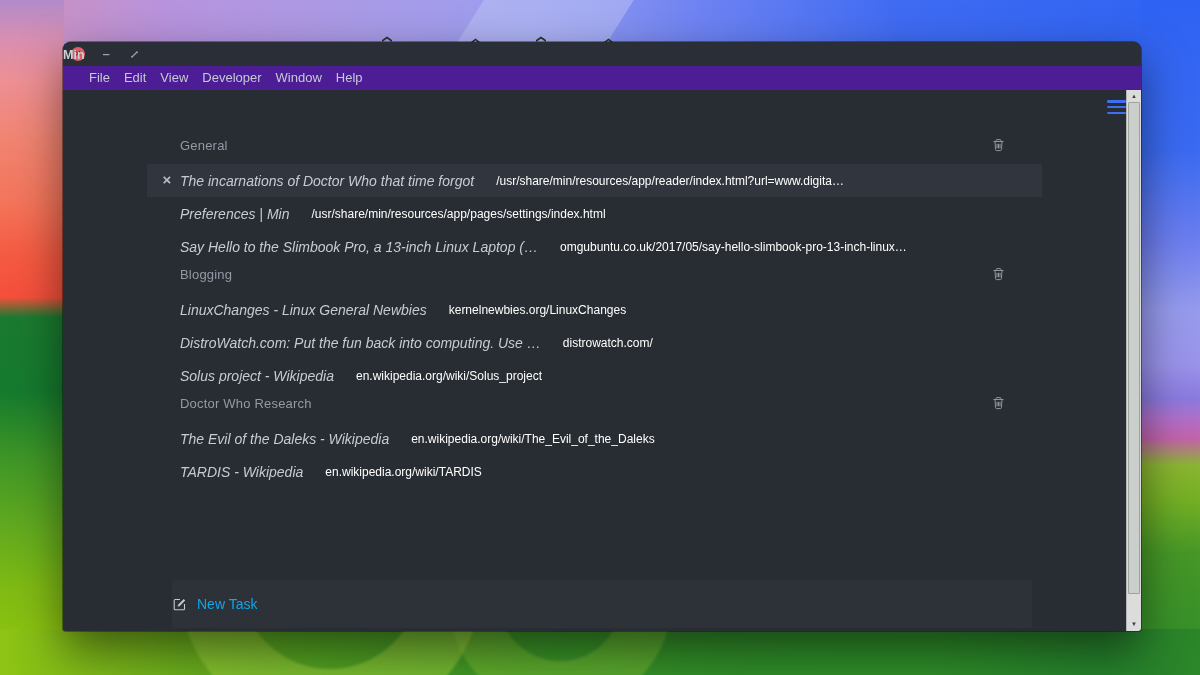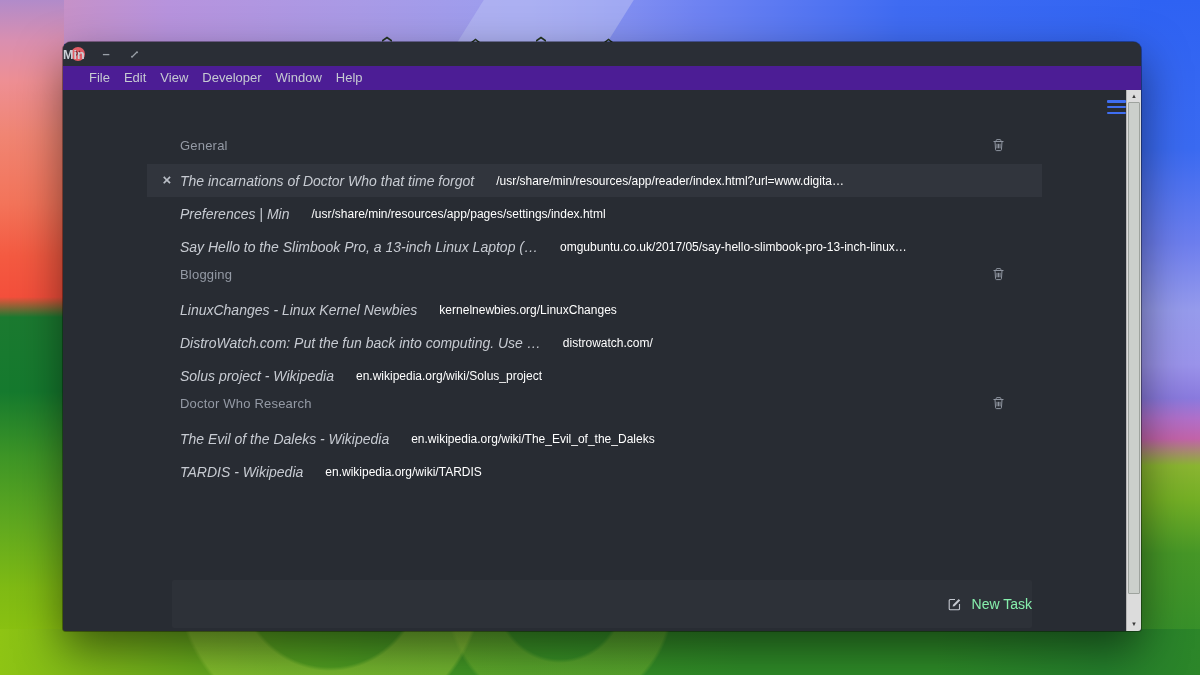--- a/index.html
+++ b/index.html
@@ -50,22 +50,22 @@
   .trash-btn { width:14px; height:15px; display:flex; align-items:center; justify-content:center; cursor:default; }
   .rows { margin-top:8px; }
   .task-row { position:relative; height:33px; display:flex; align-items:center; padding-left:33px; }
   .task-row.highlight { background:#31353d; }
   .task-close { position:absolute; left:11px; top:0; width:18px; height:33px;
     color:#b9bec6; font-size:15px; font-weight:bold; line-height:32px; text-align:center; }
   .row-title { font-size:14px; color:#c7cbd2; white-space:nowrap;font-style:italic; }
   .row-url { font-size:12px; color:#ffffff; margin-left:22px; white-space:nowrap; }
 
   .new-task { position:absolute; left:109px; width:860px; bottom:3px; height:48px;
-    background:#2d3138; display:flex; align-items:center; justify-content:flex-end; gap:10px;
-    color:#86efac; font-size:14px; border-radius:2px; cursor:default; }
+    background:#2d3138; display:flex; align-items:center; justify-content:flex-start; gap:10px;
+    color:#0ea5e9; font-size:14px; border-radius:2px; cursor:default; }
 
   
   .scrollbar { position:absolute; top:48px; right:0; bottom:0; width:15px;
     background:#dcdcdc; border-left:1px solid #b5b5b5; }
   .scroll-arrow { position:absolute; left:0; width:14px; height:13px; text-align:center;
     font-size:6px; color:#3a3a3a; line-height:13px; }
   .scroll-up { top:0; }
   .scroll-down { bottom:0; }
   .scroll-thumb { position:absolute; top:12px; left:1px; width:12px; height:492px;
     background:#cbcfcb; border:1px solid #9ea39e; border-radius:1px; }
@@ -156,21 +156,21 @@
           <div class="section-header">
             <span class="section-title">Blogging</span>
             <span class="trash-btn">
               <svg width="13" height="14" viewBox="0 0 13 14">
                 <path d="M1.5 3.5h10 M4.2 3.5V2.3c0-.4.3-.7.7-.7h3.2c.4 0 .7.3.7.7v1.2 M3 3.5l.55 8.2c.03.5.45.9.95.9h4c.5 0 .92-.4.95-.9L10 3.5 M5 5.8v4.5 M6.5 5.8v4.5 M8 5.8v4.5" stroke="#8f95a0" stroke-width="1" fill="none"></path>
               </svg>
             </span>
           </div>
           <div class="rows">
             <div class="task-row">
-              <span class="row-title">LinuxChanges - Linux Kernel Newbies</span>
+              <span class="row-title">LinuxChanges - Linux General Newbies</span>
               <span class="row-url">kernelnewbies.org/LinuxChanges</span>
             </div>
             <div class="task-row">
               <span class="row-title">DistroWatch.com: Put the fun back into computing. Use …</span>
               <span class="row-url">distrowatch.com/</span>
             </div>
             <div class="task-row">
               <span class="row-title">Solus project - Wikipedia</span>
               <span class="row-url">en.wikipedia.org/wiki/Solus_project</span>
             </div>

